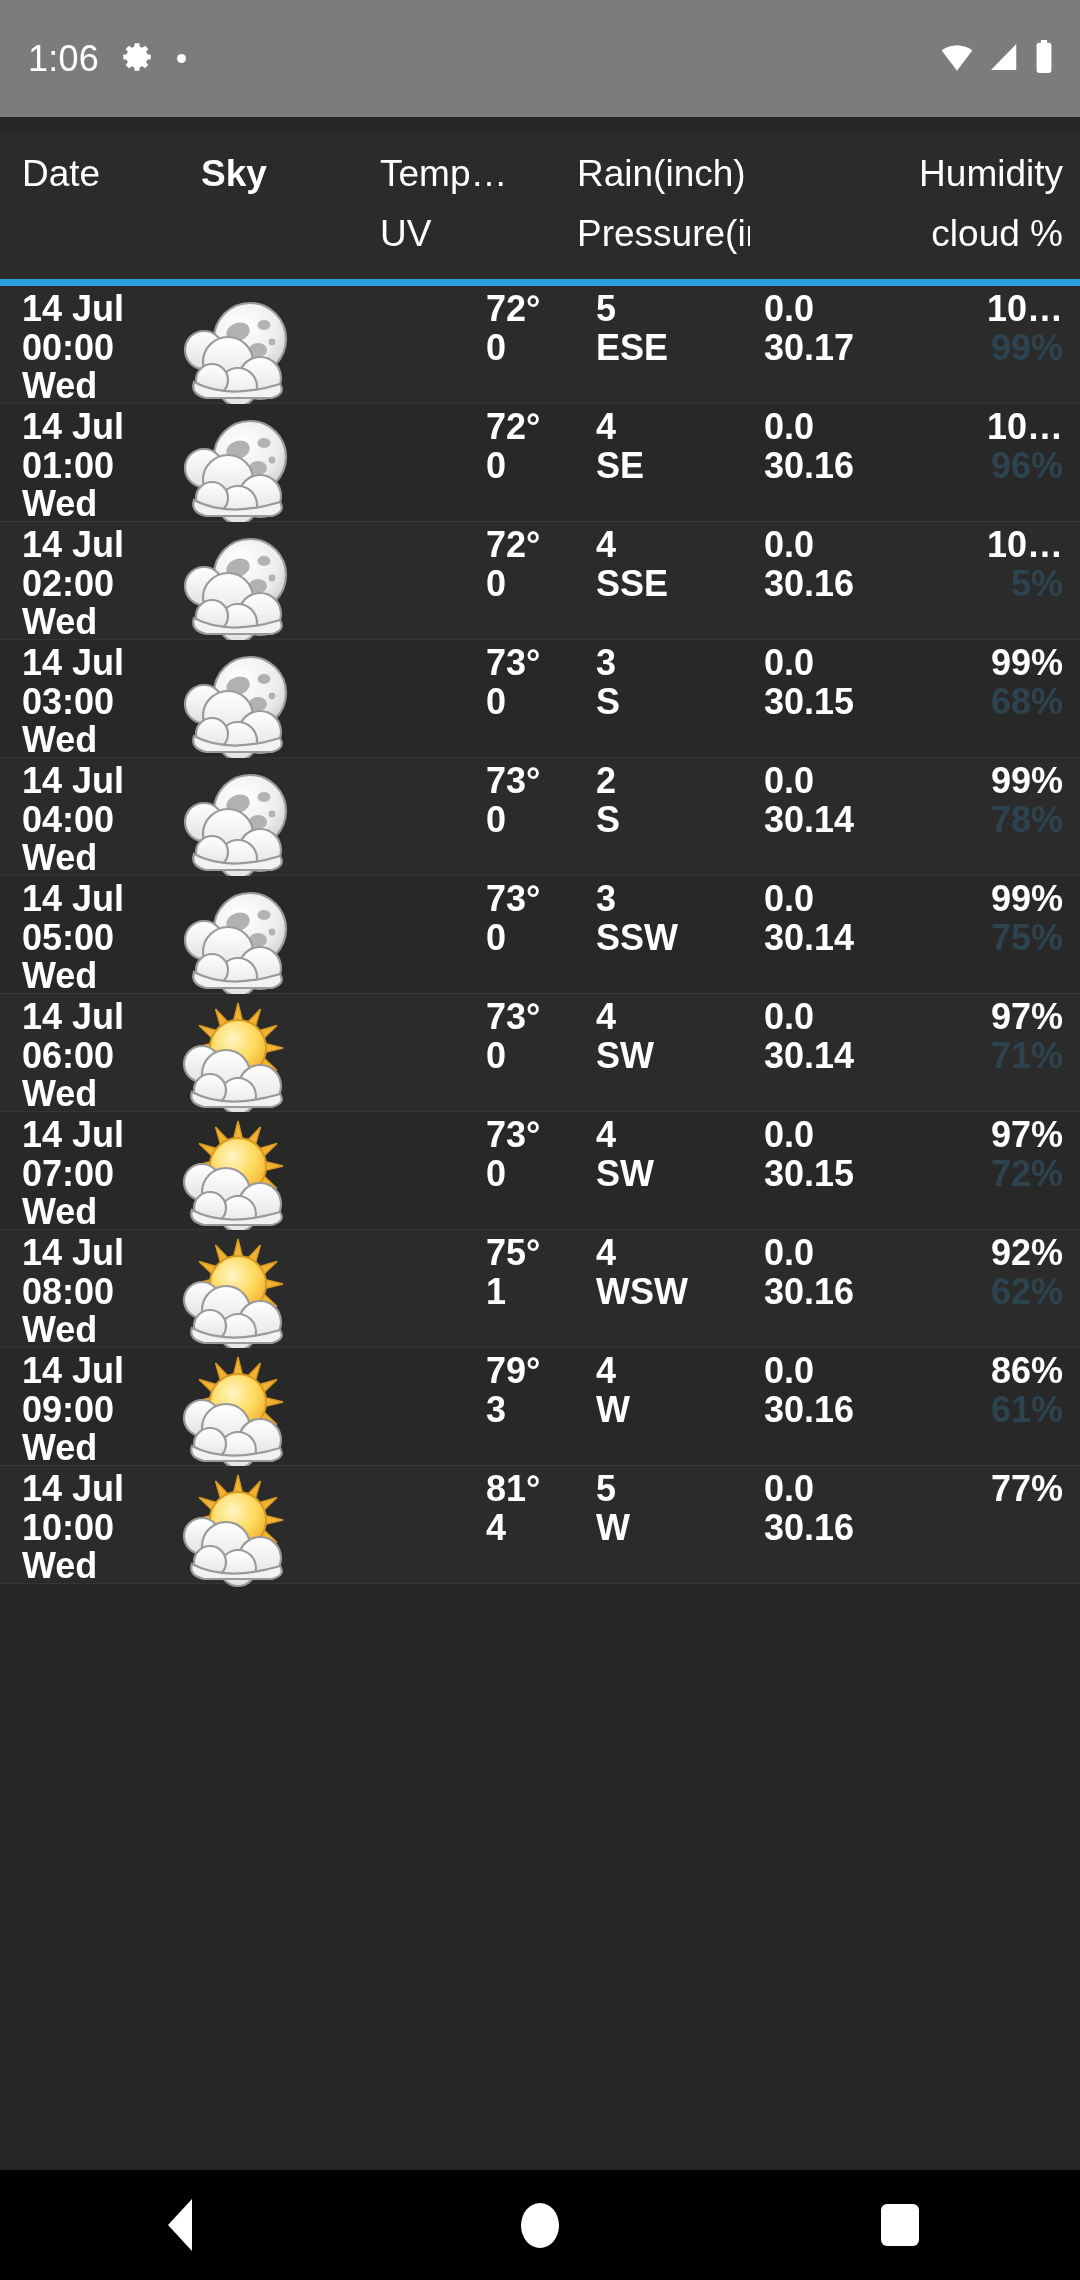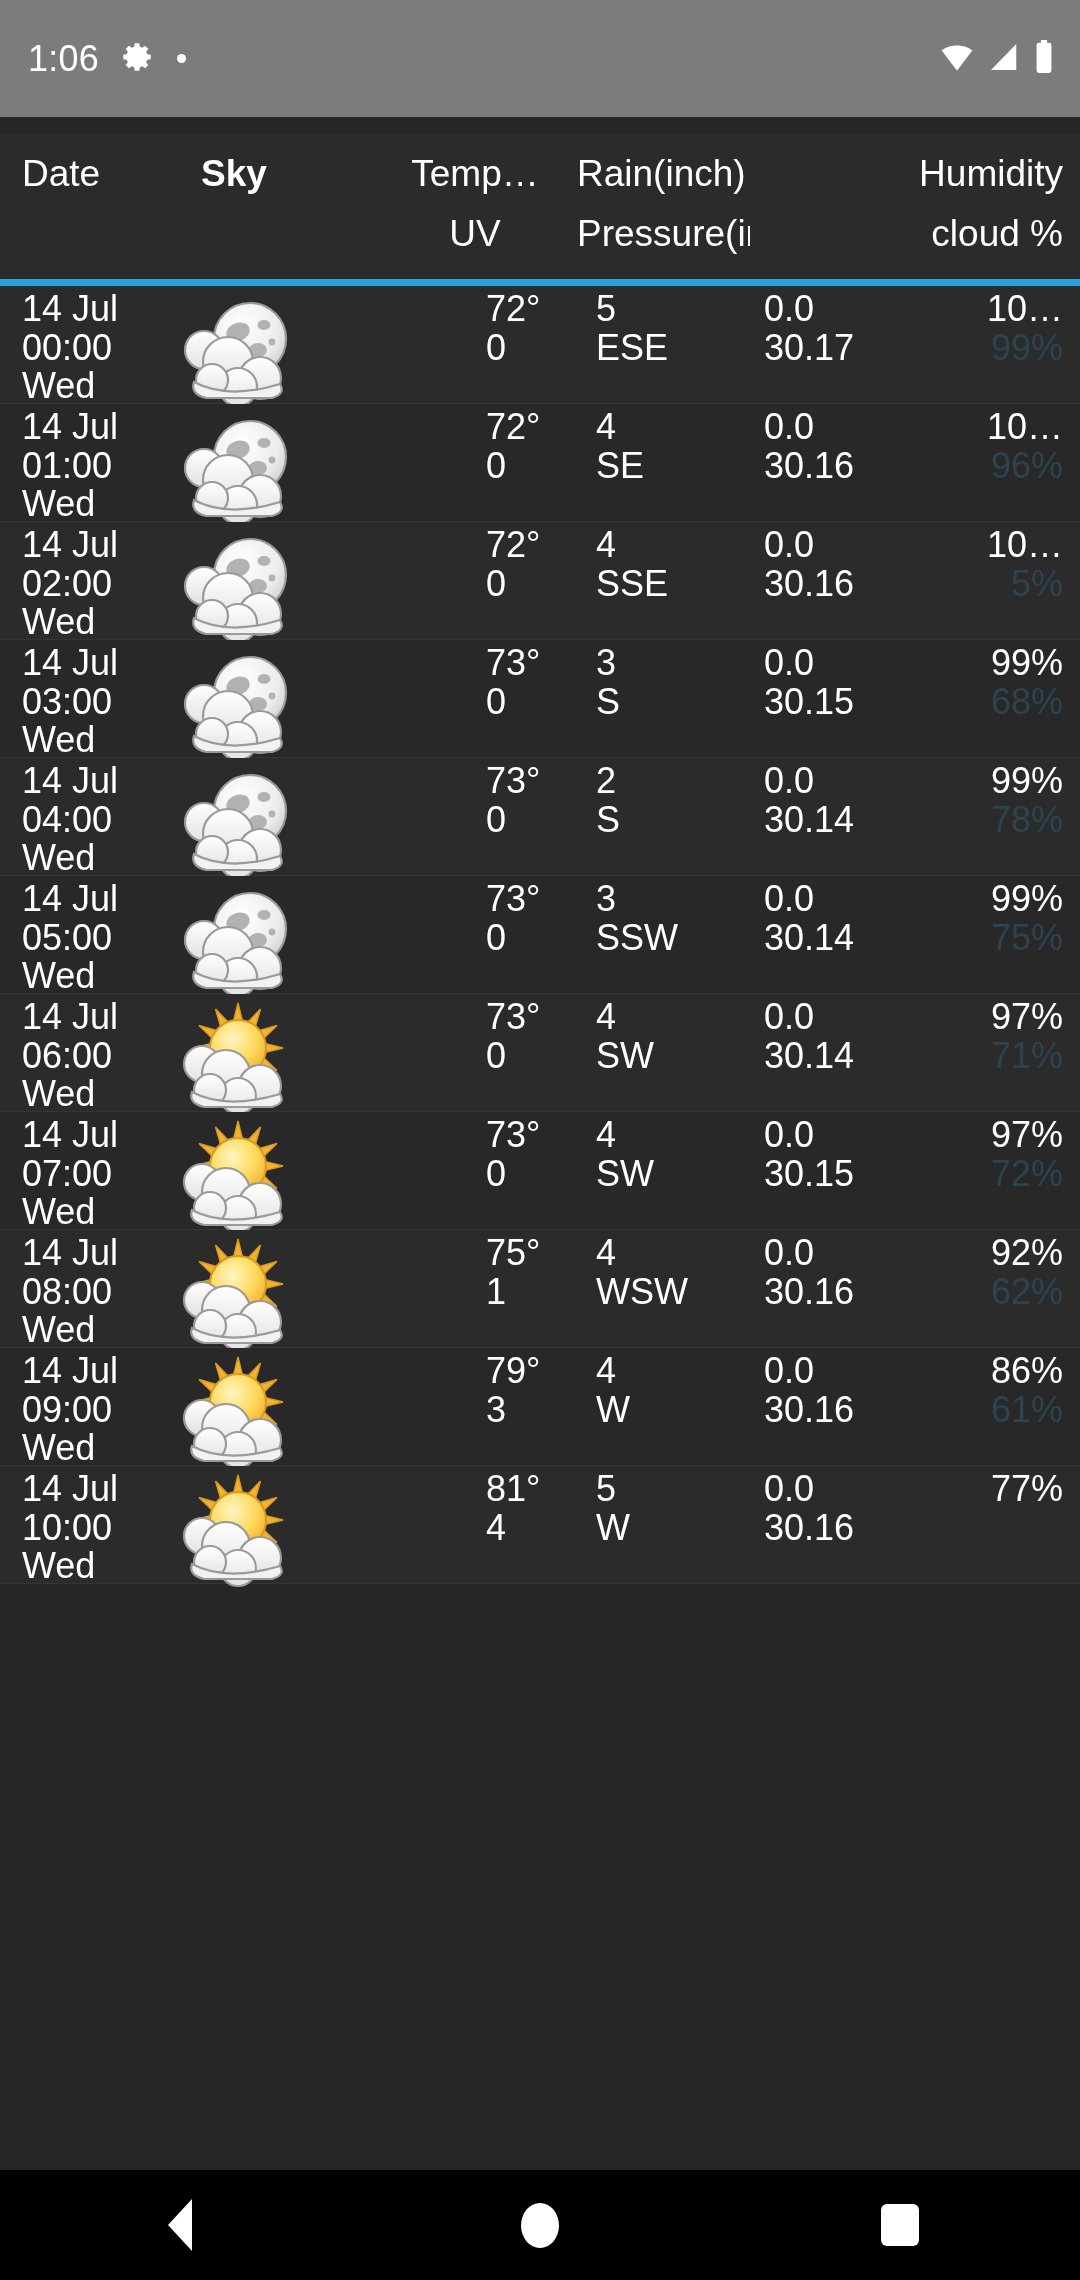--- a/index.html
+++ b/index.html
@@ -71,41 +71,42 @@
   }
   .hdr-cell {
     color: #ffffff;
     font-size: 37px;
     line-height: 58px;
     white-space: nowrap;
     overflow: hidden;
   }
   .c-date  { width: 190px; padding-left: 22px; }
   .c-sky   { width: 180px; padding-left: 11px; font-weight: bold; }
-  .c-temp  { width: 200px; padding-left: 10px; text-align: center; }
+  .c-temp  { width: 200px; padding-left: 10px; }
   .c-rain  { width: 180px; padding-left: 7px; }
   .c-press { width: 160px; padding-left: 0px; }
   .c-hum   { width: 170px; padding-left: 0px; text-align: right; padding-right: 17px; }
 
   .blue-rule {
     position: absolute;
     left: 0; top: 279px;
     width: 1080px;
     height: 7px;
     background: #29a0dd;
   }
 
   
   .list {
     position: absolute;
     top: 286px; left: 0;
     width: 1080px;
     height: 1884px;
     overflow: hidden;
     background: #262626;
+    font-weight: bold;
   }
   .row {
     position: relative;
     width: 1080px;
     height: 118px;
     border-bottom: 1px solid #353535;
     background: #2b2b2b;
   }
   .row:nth-child(even) { background: #282828; }
 

